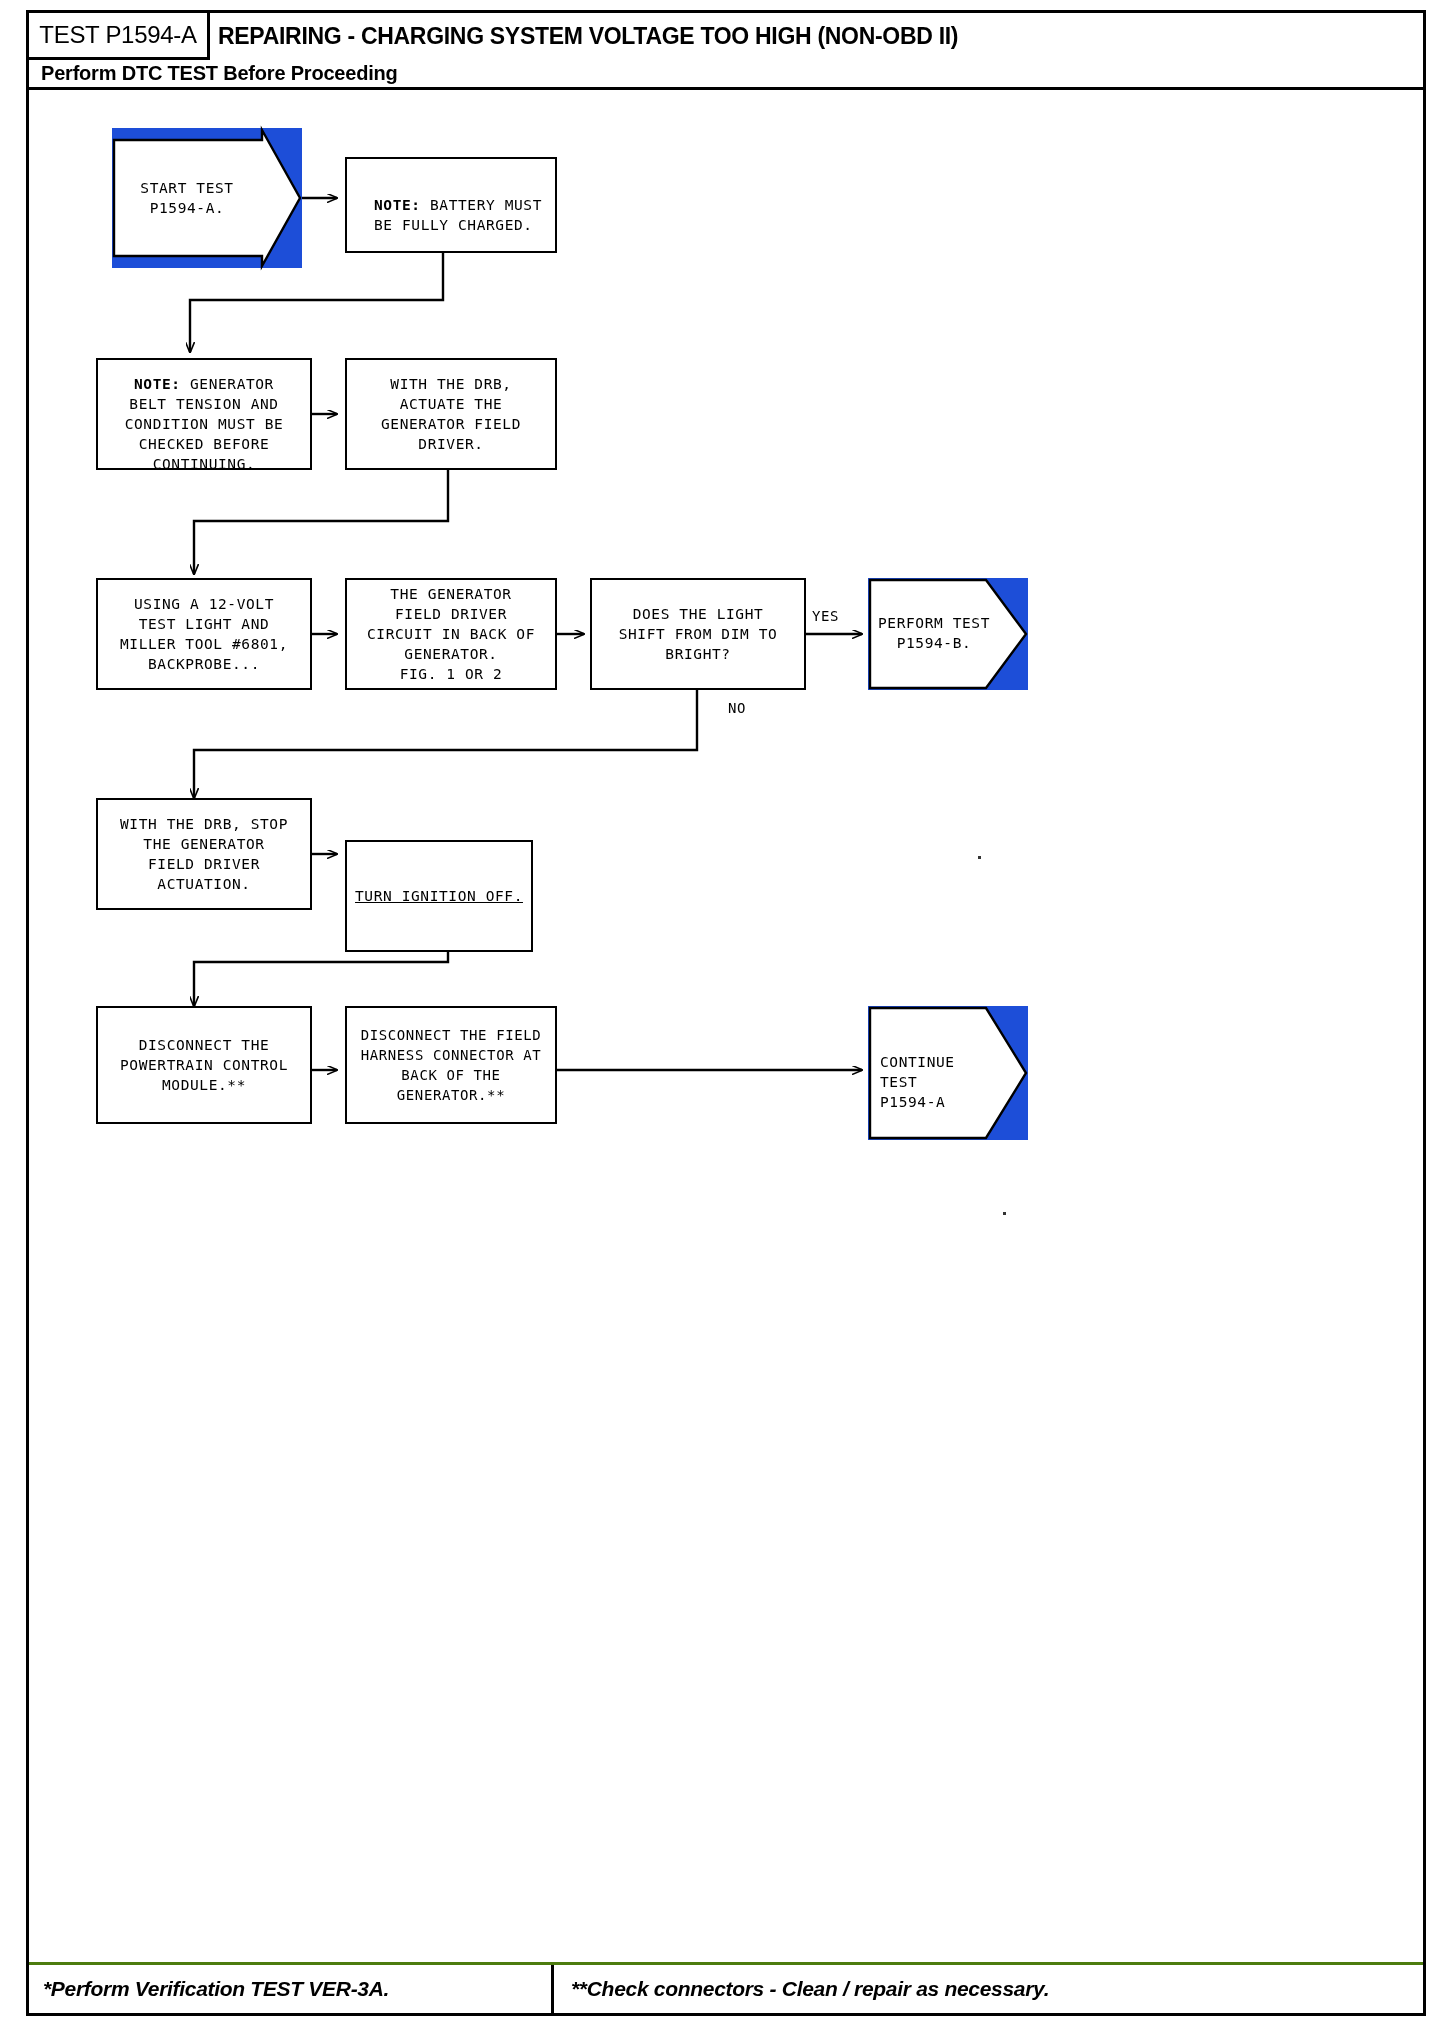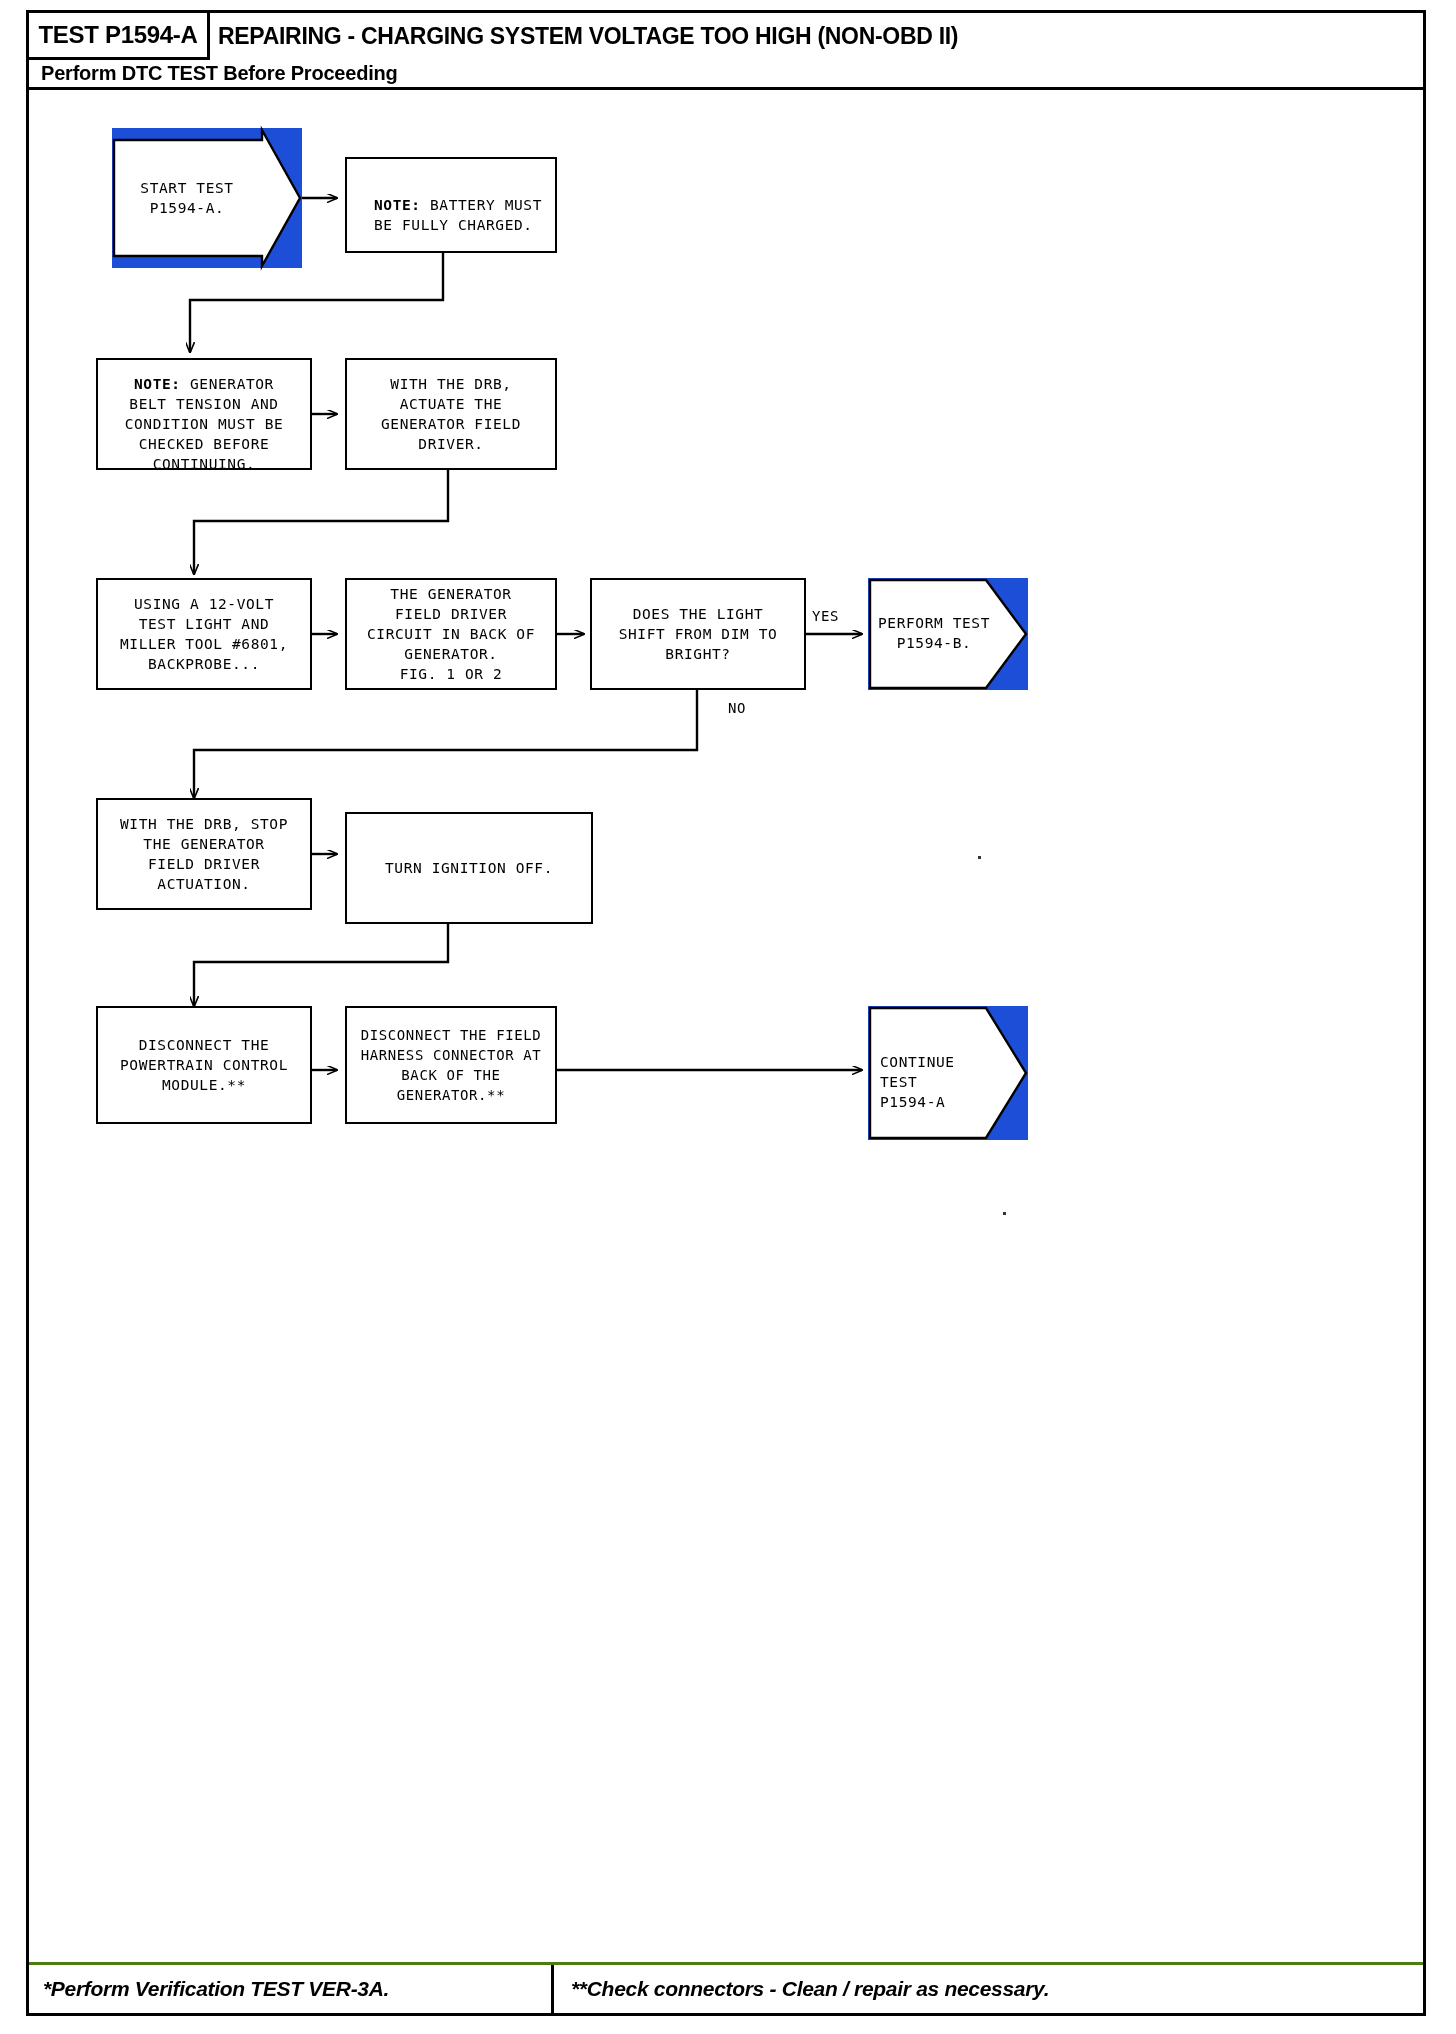--- a/index.html
+++ b/index.html
@@ -37,21 +37,21 @@
     height: 47px;
     border-right: 3px solid #000;
     border-bottom: 3px solid #000;
     box-sizing: border-box;
     display: flex;
     align-items: center;
     justify-content: center;
   }
   .hdr-testbox span {
     font-size: 24px;
-    font-weight: bold;
+    font-weight: normal;
     letter-spacing: -0.3px;
     white-space: nowrap;
   }
   .hdr-title {
     position: absolute;
     left: 218px;
     top: 13px;
     width: 1200px;
     height: 47px;
     display: flex;
@@ -300,21 +300,21 @@
 P1594-B.</div>
   </div>
 
   <div class="node" style="left:96px; top:798px; width:216px; height:112px;">
     <div class="txt">WITH THE DRB, STOP
 THE GENERATOR
 FIELD DRIVER
 ACTUATION.</div>
   </div>
 
-  <div class="node" style="left:345px; top:812px; width:248px; height:112px;">
+  <div class="node" style="left:345px; top:840px; width:188px; height:112px;text-decoration:underline;">
     <div class="txt">TURN IGNITION OFF.</div>
   </div>
 
   <div class="node" style="left:96px; top:1006px; width:216px; height:118px;">
     <div class="txt">DISCONNECT THE
 POWERTRAIN CONTROL
 MODULE.**</div>
   </div>
 
   <div class="node" style="left:345px; top:1006px; width:212px; height:118px;">

